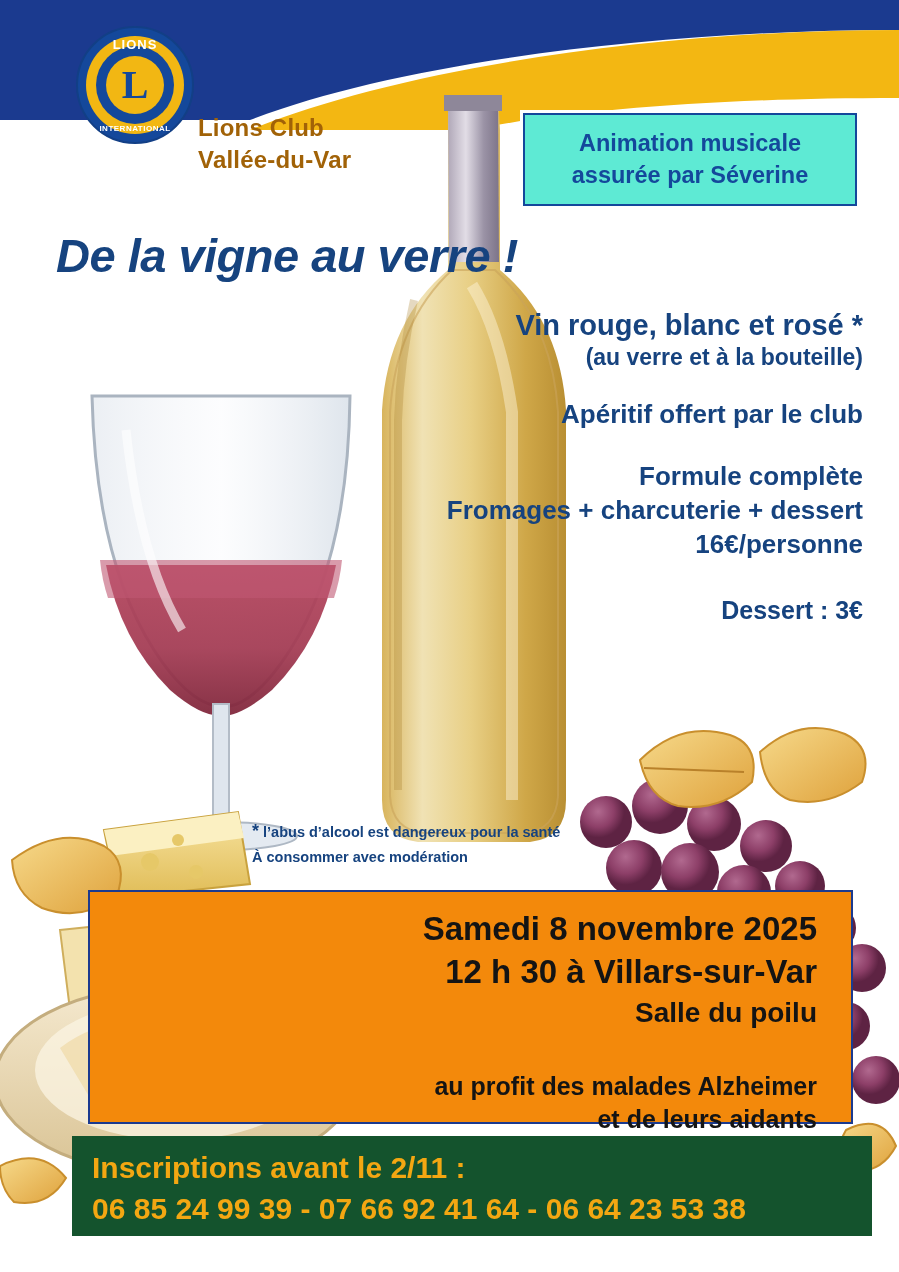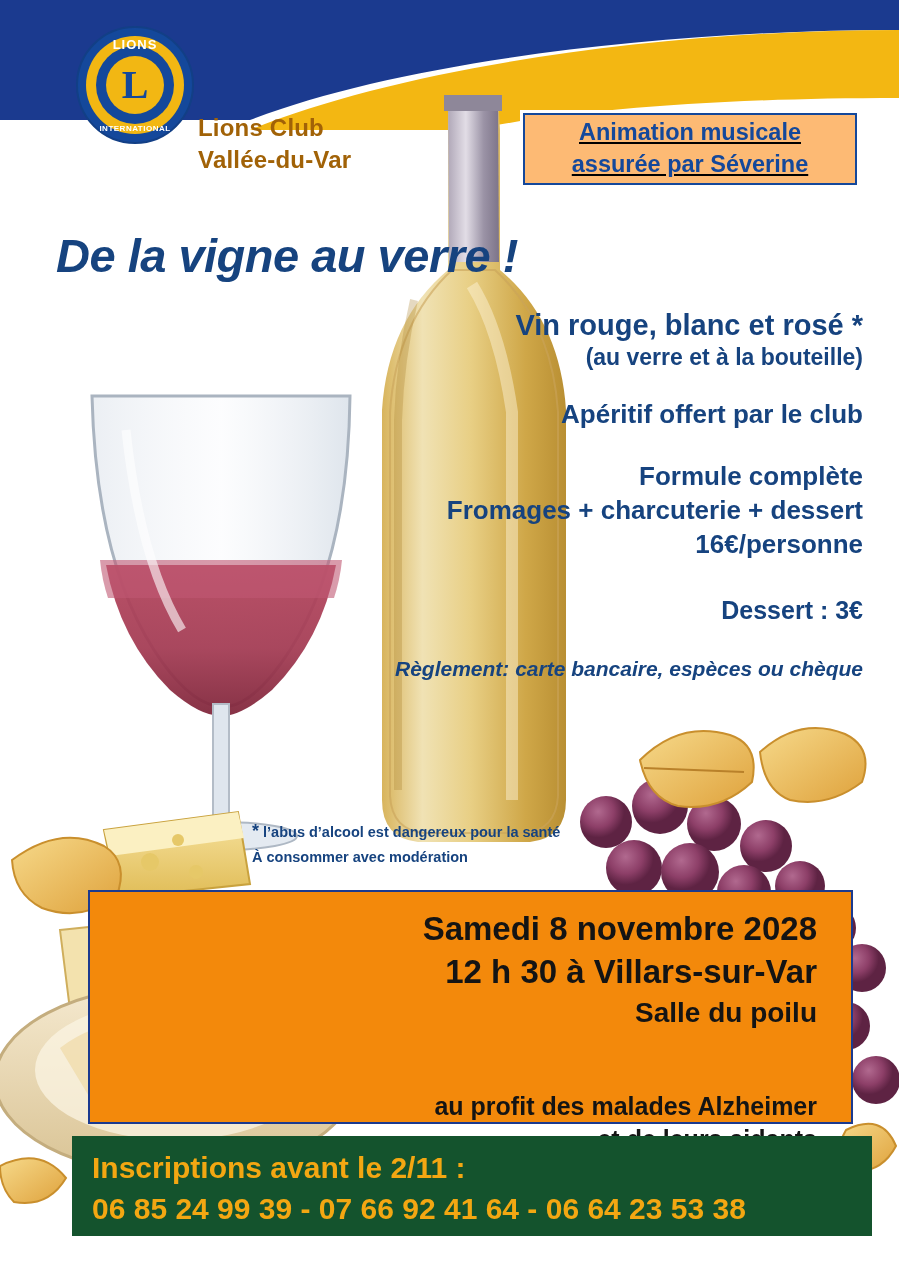--- a/index.html
+++ b/index.html
@@ -73,27 +73,26 @@
     color: #a16207;
     font-weight: bold;
     font-size: 24px;
     line-height: 1.35;
     letter-spacing: .2px;
   }
 
   
   .music-box {
     position: absolute; top: 113px; left: 523px;
-    width: 334px; height: 72px;
-    background: #fdba74;
+    width: 334px; height: 93px;
+    background: #5eead4;
     border: 2px solid #14489b;
     box-shadow: 0 0 0 3px #ffffff;
     display: flex; align-items: center; justify-content: center;
     text-align: center;
-    text-decoration: underline;
   }
   .music-box .inner {
     color: #14489b;
     font-weight: bold;
     font-size: 23.5px;
     line-height: 1.35;
   }
 
   
   .title {
@@ -142,21 +141,21 @@
     width: 765px; height: 234px;
     background: #f3890b;
     border: 2px solid #1b3a8f;
     color: #141414;
     text-align: right;
     padding: 16px 34px 0 0;
   }
   .event-box .e1 { font-size: 33px; font-weight: bold; line-height: 1.3; }
   .event-box .e2 { font-size: 33px; font-weight: bold; line-height: 1.3; }
   .event-box .e3 { font-size: 28px; font-weight: bold; line-height: 1.35; }
-  .event-box .e4 { font-size: 25px; font-weight: bold; margin-top: 58px; line-height: 1.35; }
+  .event-box .e4 { font-size: 25px; font-weight: bold; margin-top: 38px; line-height: 1.35; }
   .event-box .e5 { font-size: 25px; font-weight: bold; line-height: 1.35; }
 
   
   .contact-bar {
     position: absolute; top: 1136px; left: 72px;
     width: 800px; height: 100px;
     background: #14532d;
     padding: 12px 0 0 20px;
   }
   .contact-bar .c1 {
@@ -318,33 +317,32 @@
   <div class="title">De la vigne au verre !</div>
 
   <div class="info">
     <div class="l1">Vin rouge, blanc et rosé *</div>
     <div class="l3">(au verre et à la bouteille)</div>
     <div class="l4">Apéritif offert par le club</div>
     <div class="l5">Formule complète</div>
     <div class="l6">Fromages + charcuterie + dessert</div>
     <div class="l7">16€/personne</div>
     <div class="l9">Dessert : 3€</div>
-    <div class="l10">Règlement: carte bancaire, espèces ou chèque</div>
   </div>
 
   <div class="disclaimer">
     <div>
       <span class="star">*</span>
       <span>l’abus d’alcool est dangereux pour la santé</span>
     </div>
     <div>À consommer avec modération</div>
   </div>
 
   <div class="event-box">
-    <div class="e1">Samedi 8 novembre 2028</div>
+    <div class="e1">Samedi 8 novembre 2025</div>
     <div class="e2">12 h 30 à Villars-sur-Var</div>
     <div class="e3">Salle du poilu</div>
     <div class="e4">au profit des malades Alzheimer</div>
     <div class="e5">et de leurs aidants</div>
   </div>
 
   <div class="contact-bar">
     <div class="c1">Inscriptions avant le 2/11 :</div>
     <div class="c2">06 85 24 99 39 - 07 66 92 41 64 - 06 64 23 53 38</div>
   </div>

